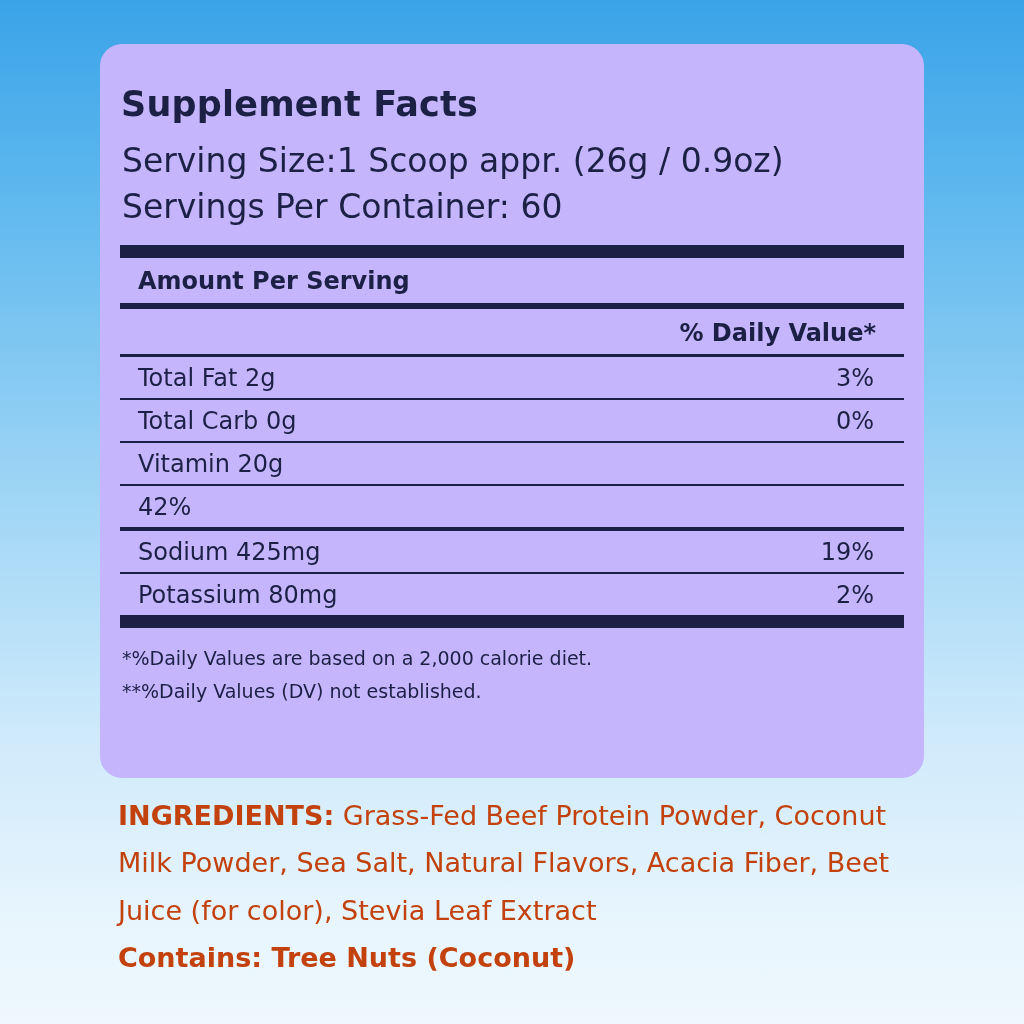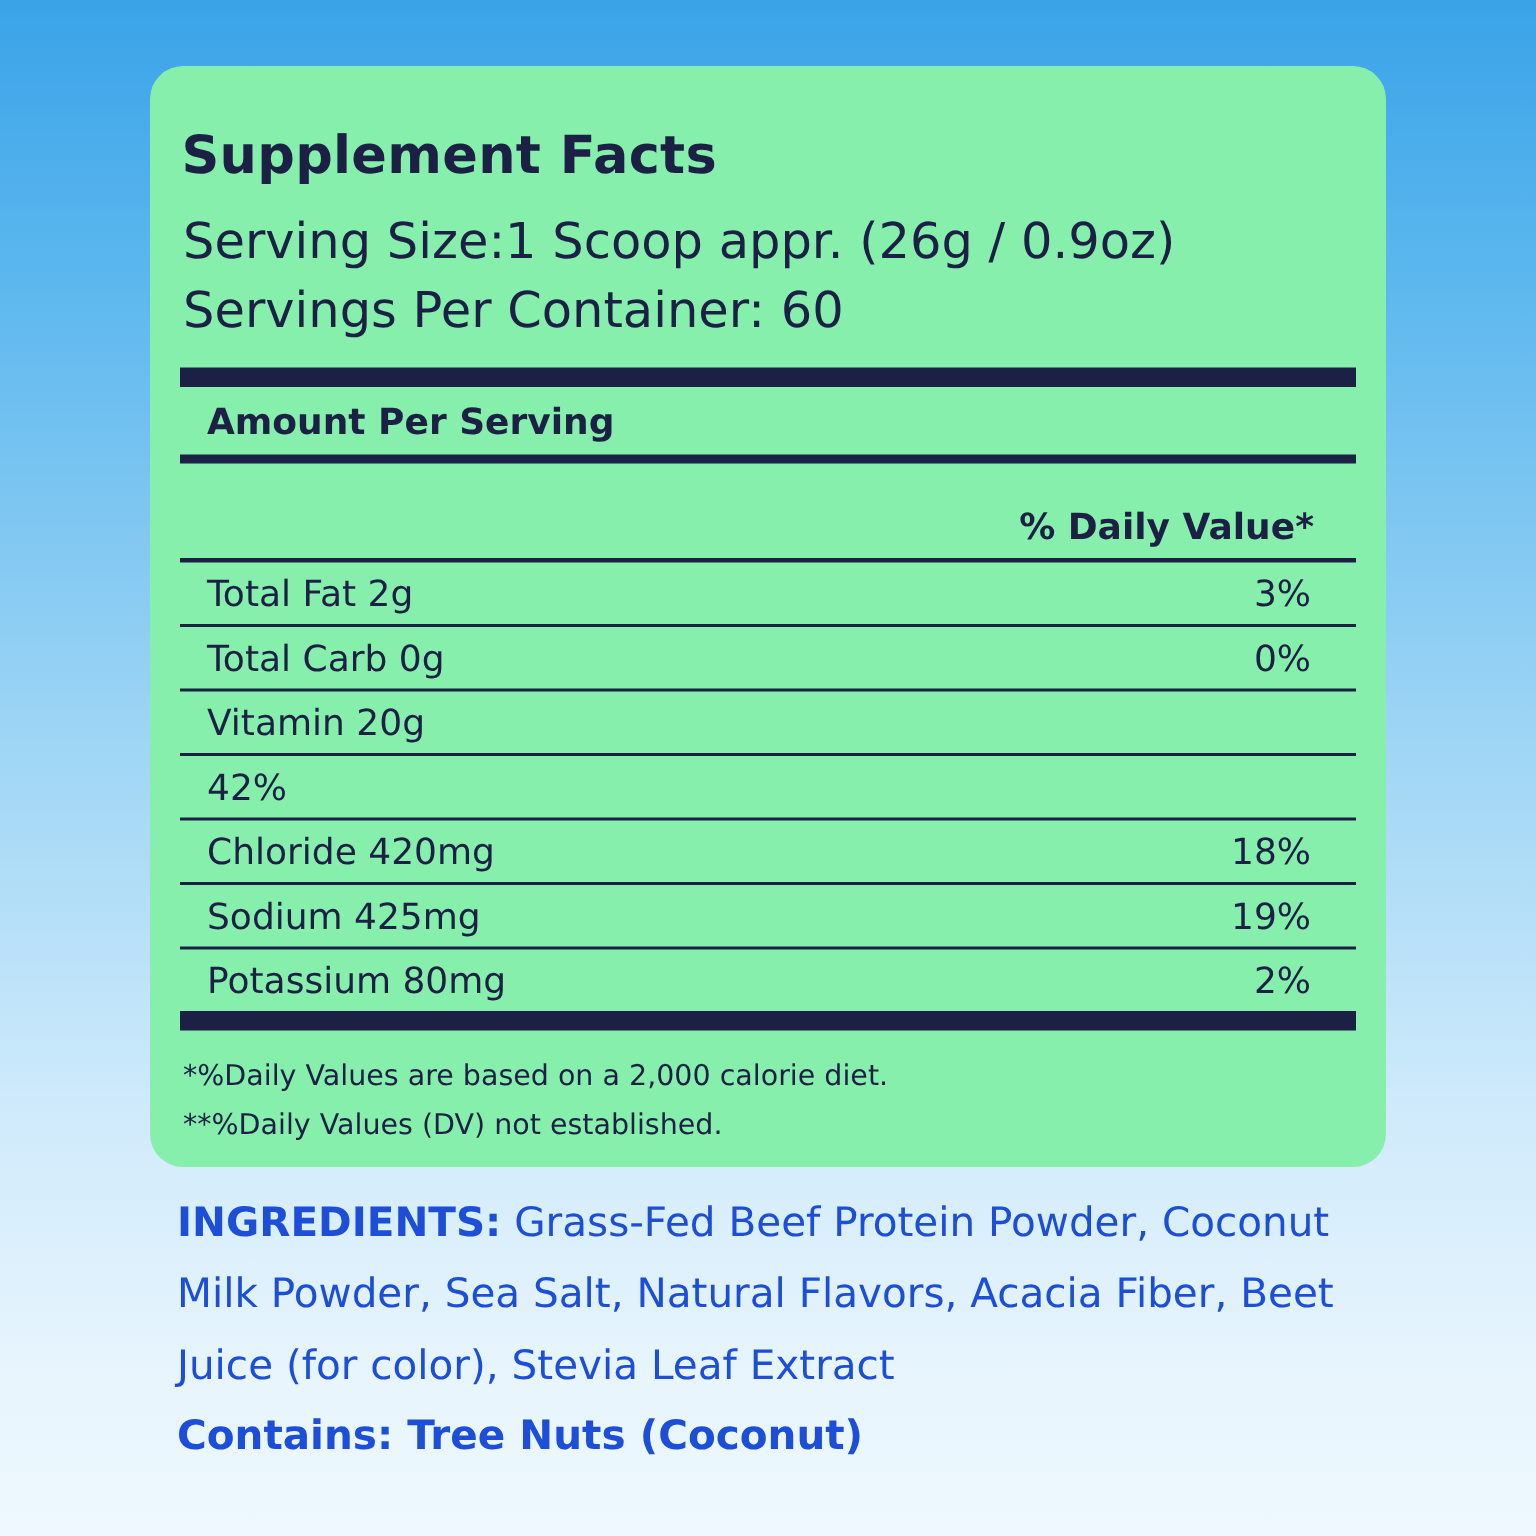--- a/index.html
+++ b/index.html
@@ -21,21 +21,21 @@
     height: 1024px;
     box-sizing: border-box;
   }
 
   .panel {
     position: absolute;
     left: 100px;
     top: 44px;
     width: 824px;
     height: 734px;
-    background: #86efac;
+    background: #c4b5fd;
     border-radius: 22px;
     box-sizing: border-box;
     padding: 34px 20px 0 20px;
   }
 
   .inner {
     width: 784px;
     margin: 0 auto;
   }
 
@@ -105,41 +105,41 @@
   .row-calories {
     padding: 8px 2px 8px 2px;
   }
 
   .dv-header {
     display: flex;
     justify-content: flex-end;
     font-size: 24px;
     font-weight: bold;
     color: #1d2045;
-    padding: 28px 28px 7px 0;
+    padding: 10px 28px 7px 0;
   }
 
   .footnotes {
     padding: 14px 2px 0 2px;
   }
 
   .footnote {
     font-size: 19px;
     color: #1d2045;
     line-height: 1.75;
   }
 
   .ingredients {
     position: absolute;
     left: 118px;
     top: 792px;
     width: 830px;
     font-size: 27px;
     line-height: 1.75;
-    color: #1d4ed8;
+    color: #c2410c;
   }
 
   .ingredients .lead {
     font-weight: bold;
   }
 
   .contains {
     font-weight: bold;
   }
 </style>
@@ -187,24 +187,20 @@
         <span class="label">Vitamin 20g</span>
         <span class="value"></span>
       </div>
       <div class="rule-thin"></div>
 
       <div class="row">
         <span class="value">42%</span>
       </div>
       <div class="rule-thin"></div>
 
-      <div class="row">
-        <span class="label">Chloride 420mg</span>
-        <span class="value">18%</span>
-      </div>
       <div class="rule-thin"></div>
 
       <div class="row">
         <span class="label">Sodium 425mg</span>
         <span class="value">19%</span>
       </div>
       <div class="rule-thin"></div>
 
       <div class="row">
         <span class="label">Potassium 80mg</span>

